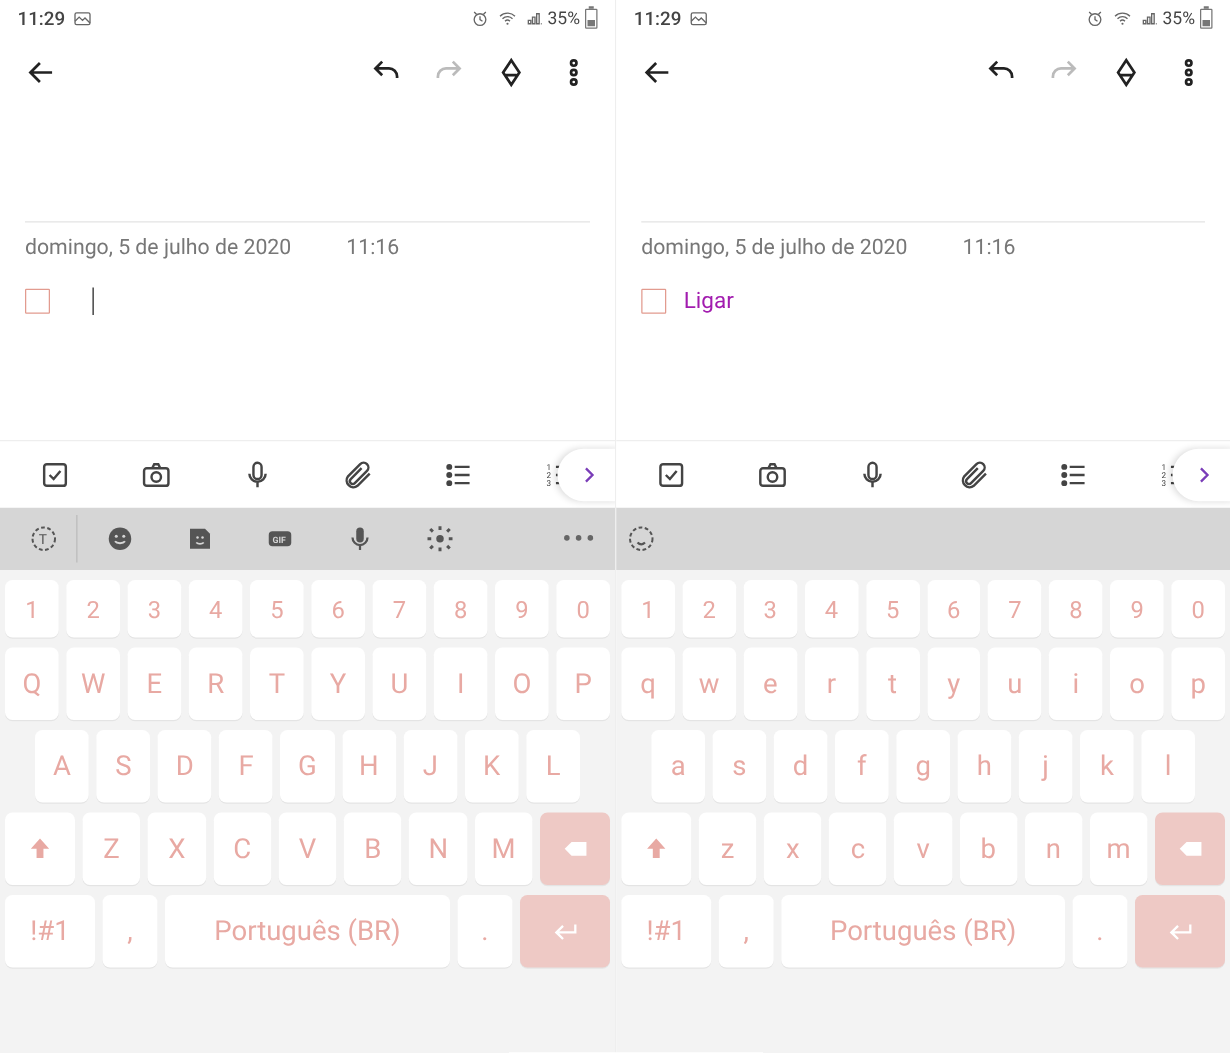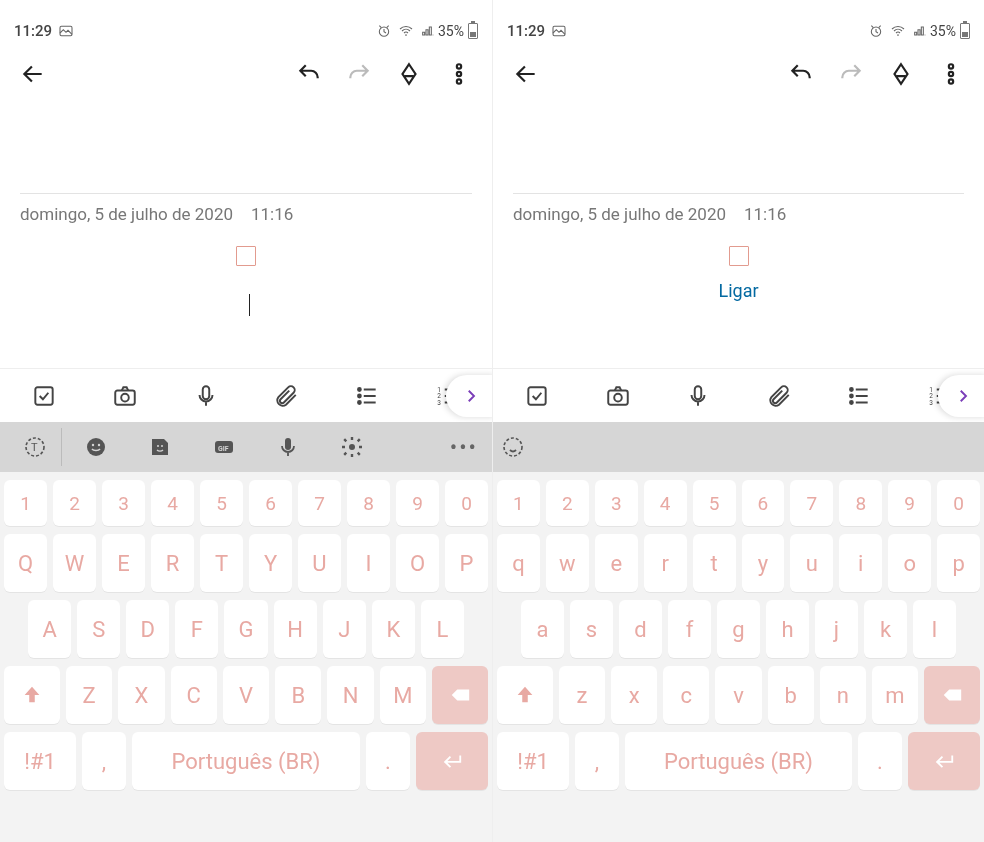--- a/index.html
+++ b/index.html
@@ -22,21 +22,20 @@
 
   
   .statusbar {
     height: 30px;
     display: flex;
     align-items: center;
     padding: 0 14px;
     font-size: 15px;
     color: #444;
     background: #fff;
-    margin-top: 16px;
   }
   .statusbar .clock { font-weight: 500; }
   .statusbar .gap { flex: 1; }
   .statusbar .ic { margin-left: 6px; display: inline-flex; align-items: center; color: #555; }
   .statusbar .ic svg { width: 16px; height: 16px; }
   .statusbar .pct { font-size: 14px; margin-left: 2px; }
   .statusbar .battery {
     width: 10px; height: 16px; border: 1.5px solid #777; border-radius: 1px; position: relative; margin-left: 4px;
   }
   .statusbar .battery::before { content:""; position:absolute; top:-3px; left:2px; width:4px; height:2px; background:#777; }
@@ -66,31 +65,30 @@
     background: #fff;
     padding: 12px 20px 8px 20px;
     height: 266px;
   }
   .titlearea {
     height: 80px;
     border-bottom: 1px solid #e3e3e3;
   }
   .metarow {
     display: flex;
-    gap: 18px;
+    gap: 44px;
     color: #777;
     font-size: 17px;
     padding: 10px 0 16px 0;
   }
   .checklist { padding-top: 4px; }
   .checkrow {
     display: flex; align-items: center; gap: 14px;
-    font-size: 18px; color: #0369a1;
+    font-size: 18px; color: #a21caf;
     padding: 2px 0;
-    flex-direction: column;
   }
   .chk {
     width: 20px; height: 20px; border: 1.5px solid #e29b8f; background:#fff; border-radius:1px; position:relative;
   }
   .chk.checked::after {
     content:""; position:absolute; left:3px; top:5px; width:12px; height:6px;
     border-left:2px solid #d05a4a; border-bottom:2px solid #d05a4a; transform: rotate(-50deg);
   }
   .cursor {
     display:inline-block; width:1px; height:22px; background:#222; margin-left:6px;

